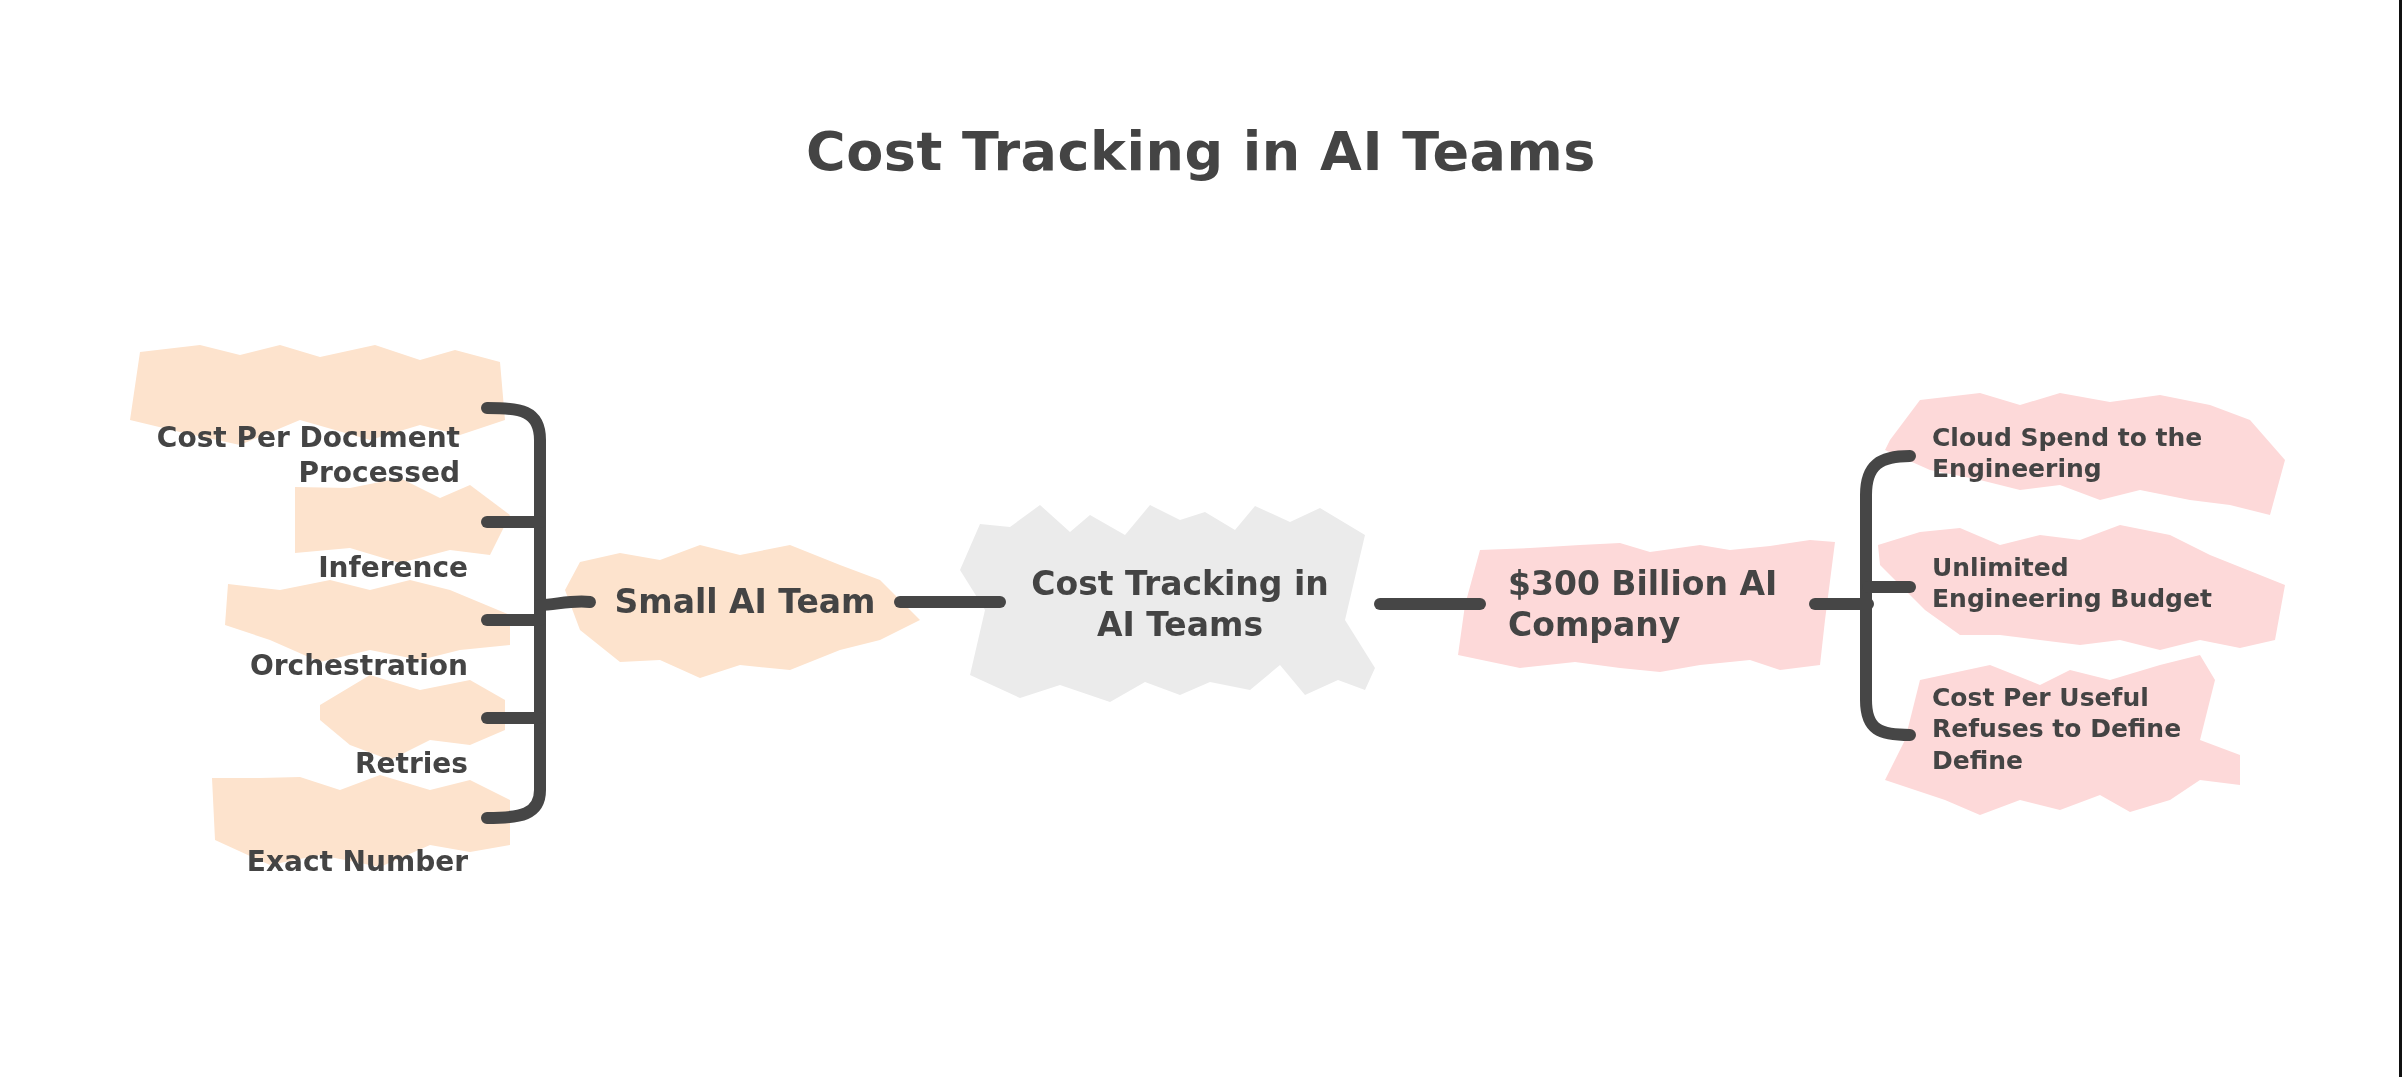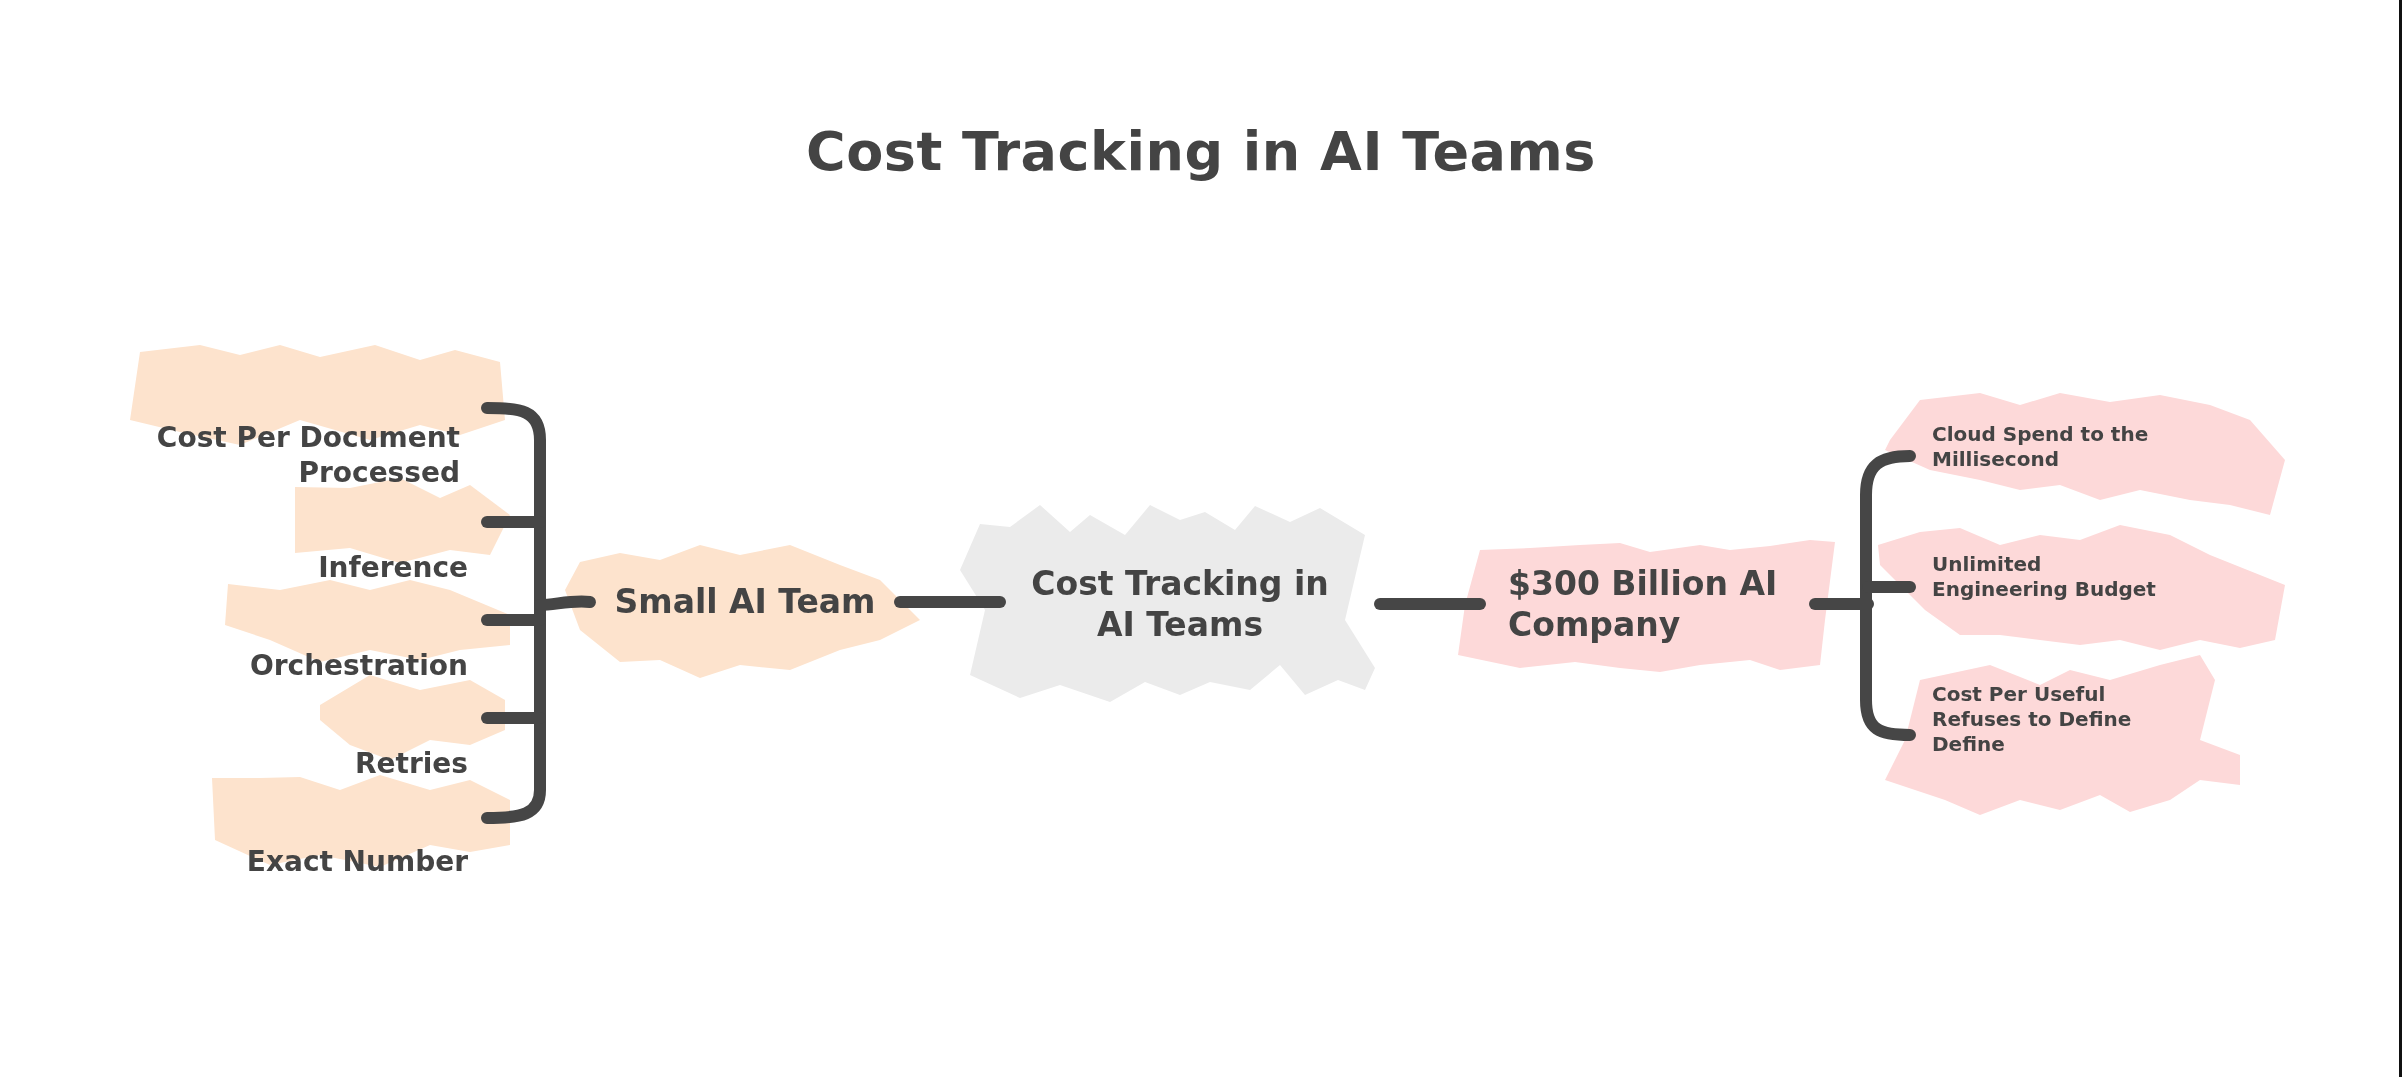--- a/index.html
+++ b/index.html
@@ -2,21 +2,21 @@
 <html><head>
 <meta charset="utf-8">
 <style>
   html, body { margin: 0; padding: 0; background: #ffffff; }
   body { width: 2402px; height: 1077px; position: relative; overflow: hidden; font-family: "DejaVu Sans", sans-serif; }
   .edge { position: absolute; top: 0; right: 0; width: 3px; height: 1077px; background: #111; }
   .title { position: absolute; left: 0; width: 2402px; top: 120px; text-align: center; font-size: 54px; font-weight: bold; color: #444; letter-spacing: 0.5px; }
   svg.canvas { position: absolute; left: 0; top: 0; }
   .label { position: absolute; color: #444; font-weight: bold; line-height: 1.25; }
   .lt { text-align: right; font-size: 28px; margin-top: 48px; }
-  .rt { text-align: left; font-size: 20px; }
+  .rt { text-align: left; font-size: 25px; }
   .mid { font-size: 33px; text-align: center; }
 </style>
 </head>
 <body>
 
 <div class="edge"></div>
 
 <div class="title">Cost Tracking in AI Teams</div>
 
 <svg class="canvas" width="2402" height="1077">
@@ -84,21 +84,21 @@
   <div>AI Teams</div>
 </div>
 
 <div class="label" style="left:1508px; top:563px; width:300px; font-size:33px; text-align:left;">
   <div>$300 Billion AI</div>
   <div>Company</div>
 </div>
 
 <div class="label rt" style="left:1932px; top:422px; width:340px;">
   <div>Cloud Spend to the</div>
-  <div>Millisecond</div>
+  <div>Engineering</div>
 </div>
 <div class="label rt" style="left:1932px; top:552px; width:340px;">
   <div>Unlimited</div>
   <div>Engineering Budget</div>
 </div>
 <div class="label rt" style="left:1932px; top:682px; width:340px;">
   <div>Cost Per Useful</div>
   <div>Refuses to Define</div>
   <div>Define</div>
 </div>

